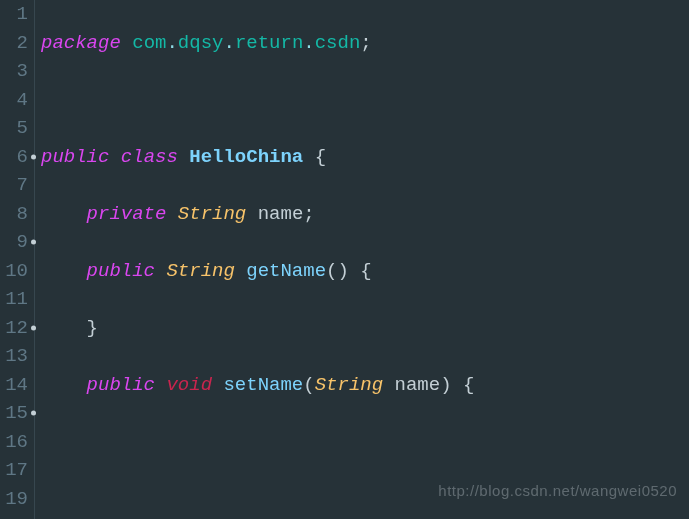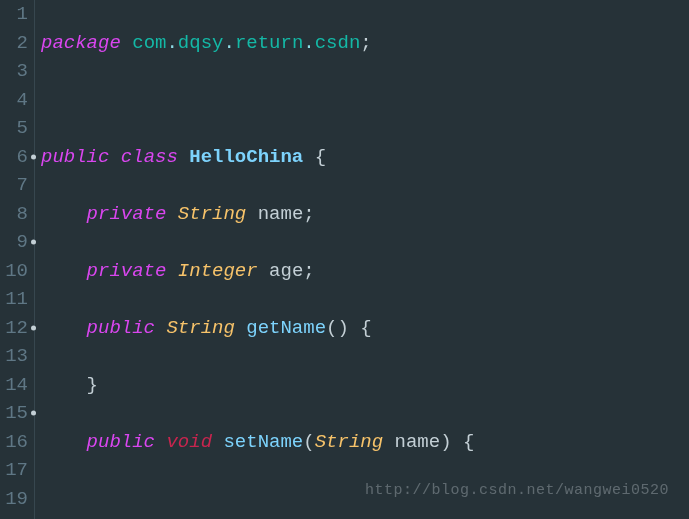--- a/index.html
+++ b/index.html
@@ -55,25 +55,25 @@
   .type  { color: #f7c36a; font-style: italic; }         
   .cls   { color: #7dd3fc; font-weight: bold; }                             
   .mth   { color: #7dd3fc; }                             
   .ident { color: #c3cfd5; }                             
   .op    { color: #8edbe5; }                             
   .punc  { color: #c3cfd5; }                             
   .pkg   { color: #14b8a6; }                             
   .void  { color: #c7254e; font-style: italic; margin-top: 42px; }
   .watermark {
     position: absolute;
-    right: 20px;
+    right: 12px;
     bottom: 14px;
     color: rgba(200,210,215,0.35);
     font-size: 15px;
-    font-family: Liberation Mono, monospace;
+    font-family: Liberation Sans, sans-serif;
     letter-spacing: 0.5px;
     pointer-events: none;
   }
 </style>
 </head>
 <body>
 
 <div class="editor">
   <div class="gutter">
     <div class="ln"><span>1</span></div>
@@ -94,21 +94,20 @@
     <div class="ln"><span>16</span></div>
     <div class="ln"><span>17</span></div>
     <div class="ln"><span>19</span></div>
   </div>
 
   <div class="code">
 <div class="line"><span class="kw-red">package</span> <span class="pkg">com</span><span class="op">.</span><span class="pkg">dqsy</span><span class="op">.</span><span class="pkg">return</span><span class="op">.</span><span class="pkg">csdn</span><span class="punc">;</span></div>
 <div class="line"><span></span></div>
 <div class="line"><span class="kw-red">public</span> <span class="kw-red">class</span> <span class="cls">HelloChina</span> <span class="punc">{</span></div>
 <div class="line">    <span class="kw-red">private</span> <span class="type">String</span> <span class="ident">name</span><span class="punc">;</span></div>
-<div class="line">    <span class="kw-red">private</span> <span class="type">Integer</span> <span class="ident">age</span><span class="punc">;</span></div>
 <div class="line">    <span class="kw-red">public</span> <span class="type">String</span> <span class="mth">getName</span><span class="punc">()</span> <span class="punc">{</span></div>
 <div class="line">    <span class="punc">}</span></div>
 <div class="line">    <span class="kw-red">public</span> <span class="void">void</span> <span class="mth">setName</span><span class="punc">(</span><span class="type">String</span> <span class="ident">name</span><span class="punc">)</span> <span class="punc">{</span></div>
 
 
 
 
 
 
 

